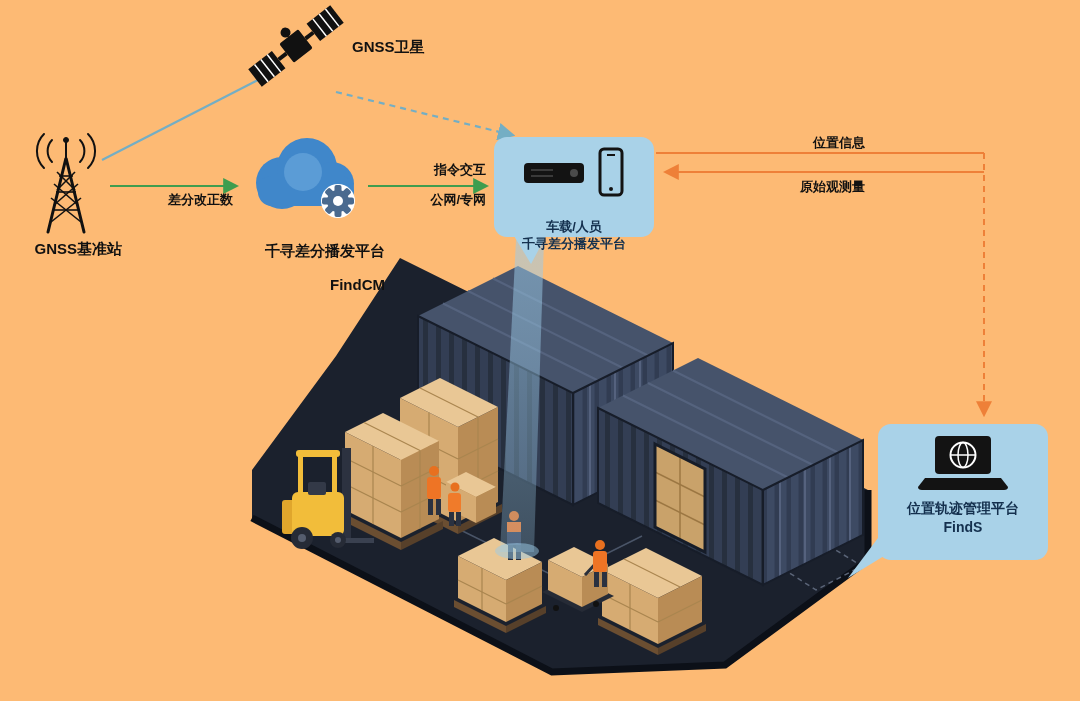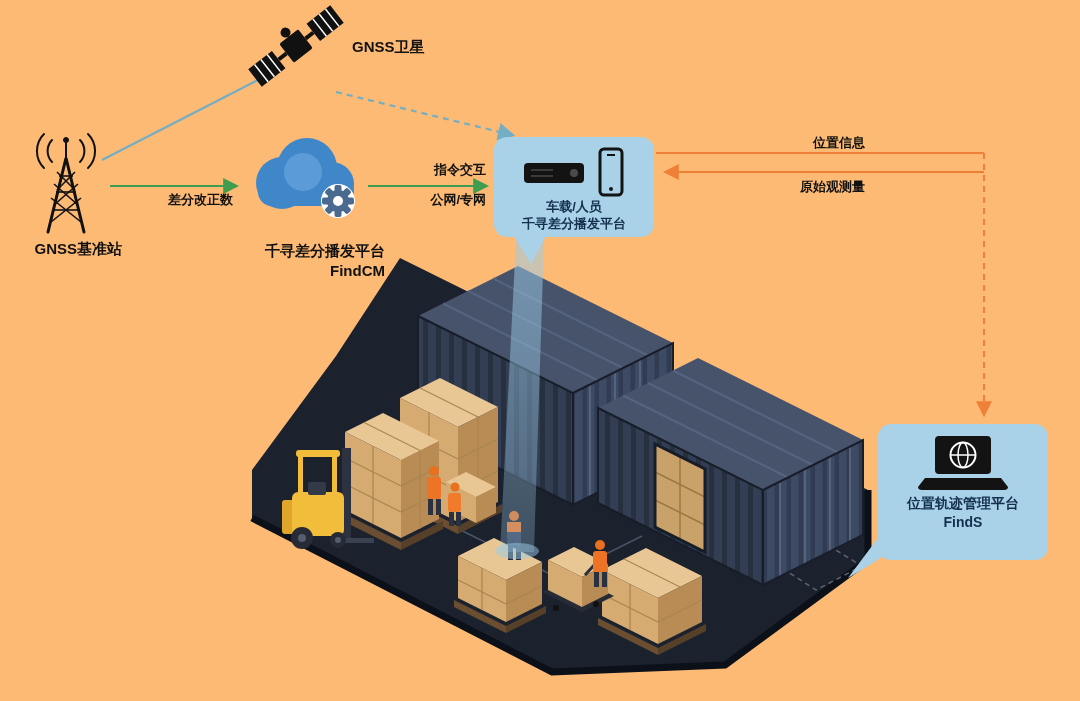--- a/index.html
+++ b/index.html
@@ -294,49 +294,49 @@
     </g>
 
     <polygon points="514,236 546,236 531,264" fill="#a9d2e8"></polygon>
     <polygon points="884,530 884,556 848,578" fill="#a9d2e8"></polygon>
   </svg>
 
   <div class="lbl big" style="left:352px;top:38px">GNSS卫星</div>
   <div class="lbl big c" style="left:12px;top:240px;width:110px">GNSS基准站</div>
   <div class="lbl mid c" style="left:118px;top:191px;width:115px">差分改正数</div>
   <div class="lbl big c" style="left:225px;top:242px;width:160px">千寻差分播发平台</div>
-  <div class="lbl big c" style="left:225px;top:262px;width:160px">FindCM</div>
+  <div class="lbl big c" style="left:225px;top:276px;width:160px">FindCM</div>
   <div class="lbl mid c" style="left:378px;top:161px;width:108px">指令交互</div>
   <div class="lbl mid c" style="left:378px;top:191px;width:108px">公网/专网</div>
   <div class="lbl mid c" style="left:735px;top:134px;width:130px">位置信息</div>
   <div class="lbl mid c" style="left:735px;top:178px;width:130px">原始观测量</div>
 
   <div class="bubble" style="left:494px;top:137px;width:160px;height:100px">
     <div class="iconrow">
       <svg width="66" height="38" viewBox="0 0 66 38">
         <rect x="1" y="9" width="60" height="20" rx="4" fill="#131313"></rect>
         <circle cx="51" cy="19" r="4" fill="#4a4a4a"></circle>
         <line x1="8" y1="16" x2="30" y2="16" stroke="#3a3a3a" stroke-width="2"></line>
         <line x1="8" y1="22" x2="30" y2="22" stroke="#3a3a3a" stroke-width="2"></line>
       </svg>
       <svg width="28" height="52" viewBox="0 0 28 52">
         <rect x="2" y="2" width="22" height="46" rx="4" fill="none" stroke="#131313" stroke-width="3"></rect>
         <line x1="9" y1="8" x2="17" y2="8" stroke="#131313" stroke-width="2"></line>
         <circle cx="13" cy="42" r="2" fill="#131313"></circle>
       </svg>
     </div>
-    <div class="bt" style="margin-top:0">车载/人员</div>
+    <div class="bt" style="margin-top:20px">车载/人员</div>
     <div class="bt">千寻差分播发平台</div>
   </div>
 
   <div class="bubble" style="left:878px;top:424px;width:170px;height:136px">
     <svg width="96" height="58" viewBox="0 0 96 58" style="margin-top:12px">
       <rect x="20" y="0" width="56" height="38" rx="4" fill="#131313"></rect>
       <circle cx="48" cy="19" r="12.5" fill="none" stroke="#fff" stroke-width="2"></circle>
       <ellipse cx="48" cy="19" rx="5" ry="12.5" fill="none" stroke="#fff" stroke-width="1.5"></ellipse>
       <line x1="35.5" y1="19" x2="60.5" y2="19" stroke="#fff" stroke-width="1.5"></line>
       <path d="M10,42 H86 L93,51 Q93,54 89,54 H7 Q3,54 3,51 Z" fill="#131313"></path>
     </svg>
-    <div class="bt2" style="">位置轨迹管理平台</div>
+    <div class="bt2" style="margin-top:5px">位置轨迹管理平台</div>
     <div class="bt2">FindS</div>
   </div>
 
 </div>
 
 </body></html>

